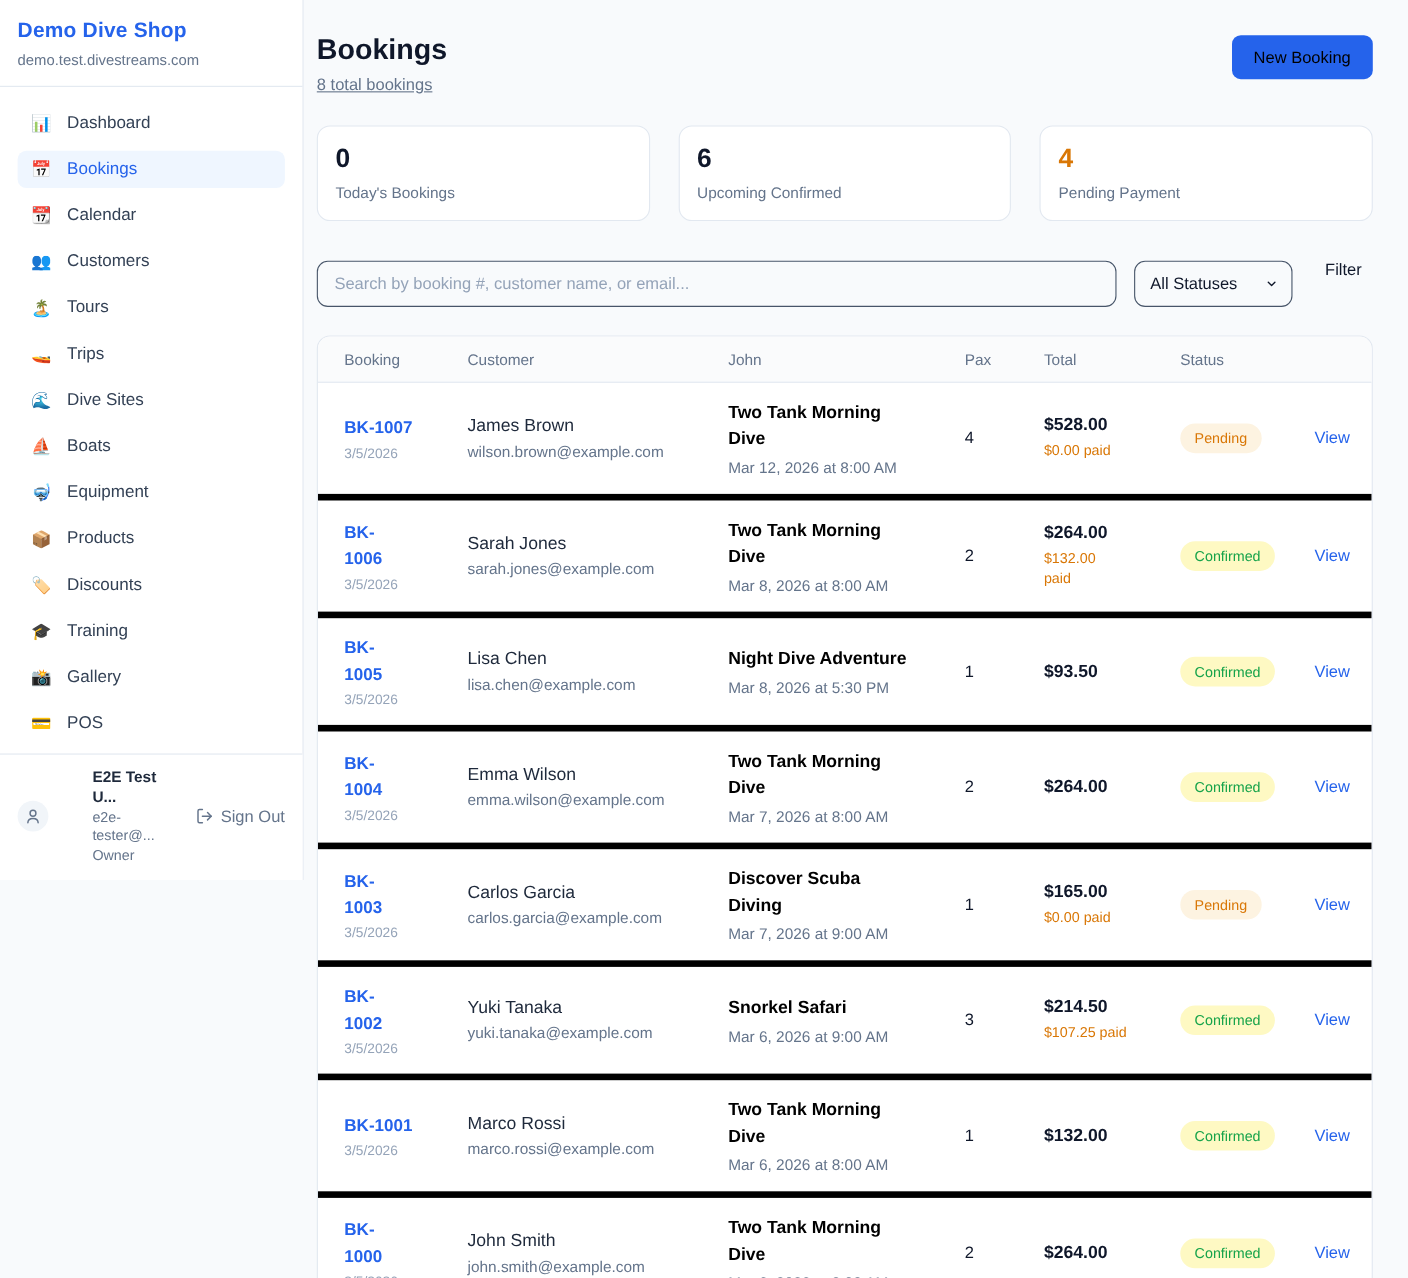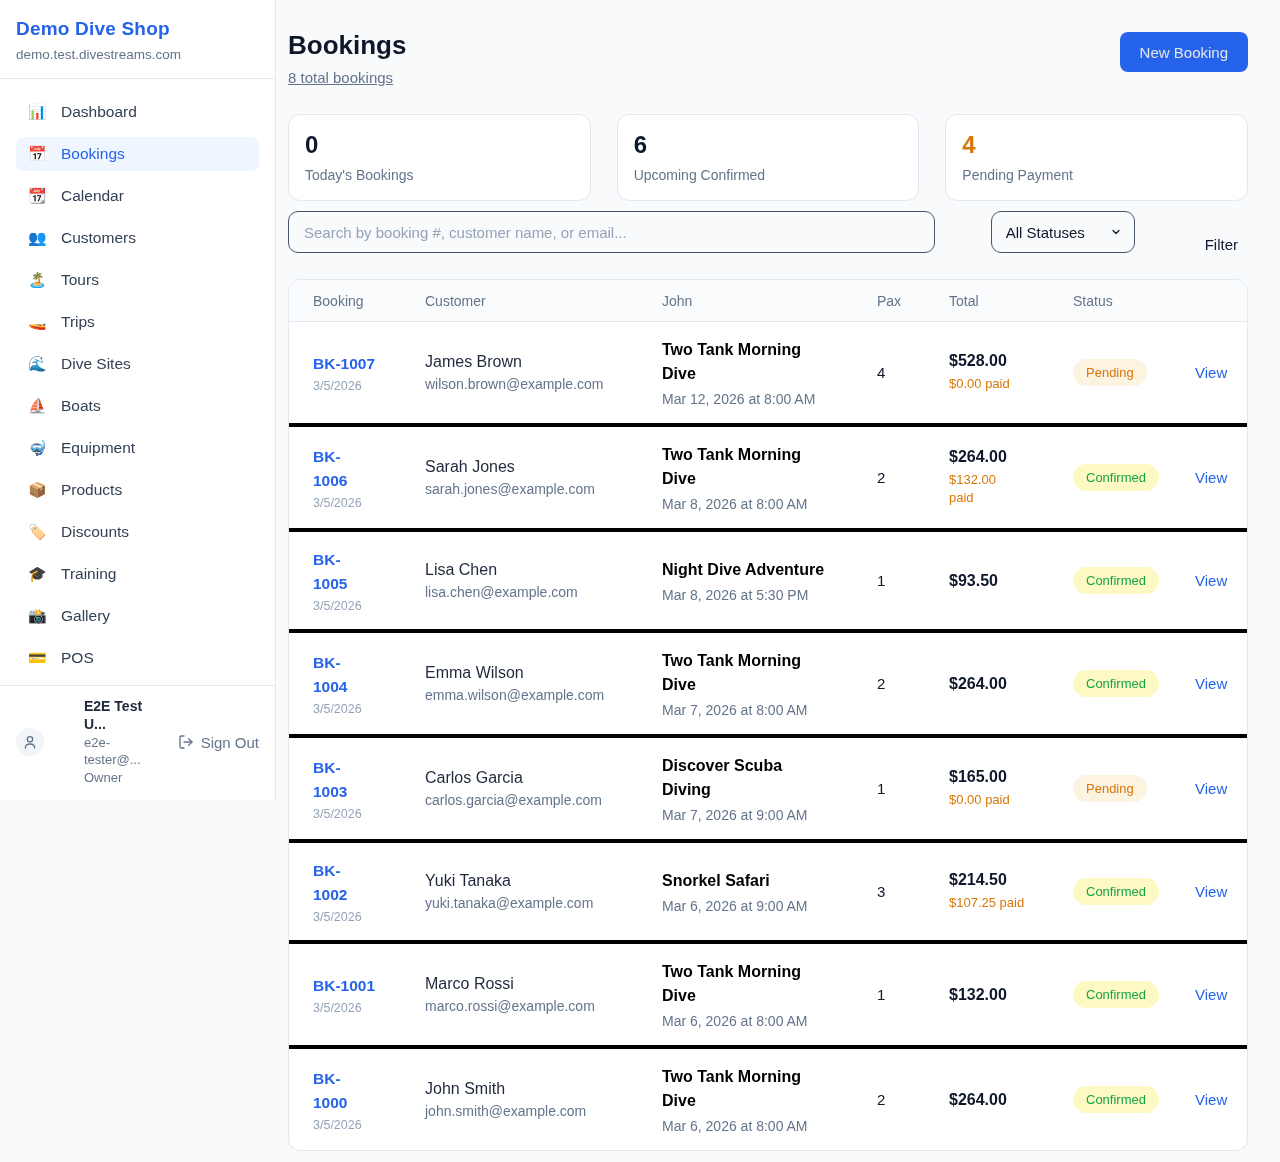--- a/index.html
+++ b/index.html
@@ -21,37 +21,37 @@
   .user-name { font-weight:bold; font-size:14px; color:#1E293B; }
   .user-email { font-size:13px; color:#64748B; margin-top:2px; }
   .user-role { font-size:13px; color:#64748B; margin-top:2px; }
   .signout { margin-left:auto; display:flex; align-items:center; gap:7px; color:#64748B; font-size:15px; cursor:pointer; white-space:nowrap; }
 
   
   .main { margin-left:256px; padding:30px 32px 32px; }
   .page-head { display:flex; justify-content:space-between; align-items:flex-start; }
   .page-title { font-size:26px; font-weight:bold; color:#0F172A; }
   .page-subtitle { font-size:15px; color:#64748B; margin-top:8px;text-decoration:underline; }
-  .btn-primary { background:#2563EB; color:#e5e5e5; border:none; border-radius:8px; height:40px; padding:0 20px; font-size:15px; font-family:inherit; cursor:pointer; margin-top:2px; }
+  .btn-primary { background:#2563EB; color:#000000; border:none; border-radius:8px; height:40px; padding:0 20px; font-size:15px; font-family:inherit; cursor:pointer; margin-top:2px; }
 
   .stats { display:grid; grid-template-columns:1fr 1fr 1fr; gap:26px; margin-top:28px; }
   .stat-card { background:#fff; border:1px solid #E2E8F0; border-radius:12px; padding:17px 16px; min-height:84px; }
   .stat-value { font-size:24px; font-weight:bold; line-height:1.1; }
   .stat-label { font-size:14px; color:#64748B; margin-top:9px; }
 
-  .controls { display:flex; align-items:flex-end; margin-top:10px;gap:40px; }
+  .controls { display:flex; align-items:flex-start; margin-top:36px; }
   .search { flex:1; height:42px; border:1px solid #475569; border-radius:10px; padding:0 15px; font-size:15px; font-family:inherit; color:#0F172A; background:transparent; outline:none; }
   .search::placeholder { color:#94A3B8; }
   .status-select { width:144px; height:42px; border:1px solid #475569; border-radius:10px; margin-left:16px; padding:0 12px 0 14px; display:flex; align-items:center; justify-content:space-between; font-size:15px; color:#0F172A; cursor:pointer; background:transparent; }
   .filter-label { font-size:15px; color:#0F172A; margin:0 10px 0 30px; cursor:pointer; }
 
   .table { margin-top:26px; background:#fff; border:1px solid #E2E8F0; border-radius:12px; overflow:hidden; }
   .grid-cols { display:grid; grid-template-columns:112px 237px 215px 72px 124px 122px 1fr; }
   .thead { padding:0 24px; height:42px; align-items:center; color:#64748B; font-size:14px; background:#FAFBFC; border-bottom:1px solid #E2E8F0; }
-  .trow { padding:16px 24px; align-items:center; min-height:99px; border-bottom:4px solid #000000; }
+  .trow { padding:16px 24px; align-items:center; min-height:99px; border-bottom:6px solid #000000; }
   .trow:last-child { border-bottom:none; }
   .pre { white-space:pre-line; }
   .cell-id .bid { color:#2563EB; font-weight:bold; font-size:15.5px; line-height:1.55; text-decoration:none; display:inline-block; cursor:pointer; }
   .cell-id .bdate { color:#94A3B8; font-size:12.5px; margin-top:3px; }
   .cell-customer .cname { font-size:16px; color:#1E293B; }
   .cell-customer .cemail { font-size:14px; color:#64748B; margin-top:5px; }
   .cell-trip { padding-right:12px; }
   .cell-trip .tname { font-size:16px; font-weight:600; color:#000000; line-height:1.5; }
   .cell-trip .tdate { font-size:14px; color:#64748B; margin-top:5px; }
   .cell-pax { font-size:15px; color:#0F172A; }

